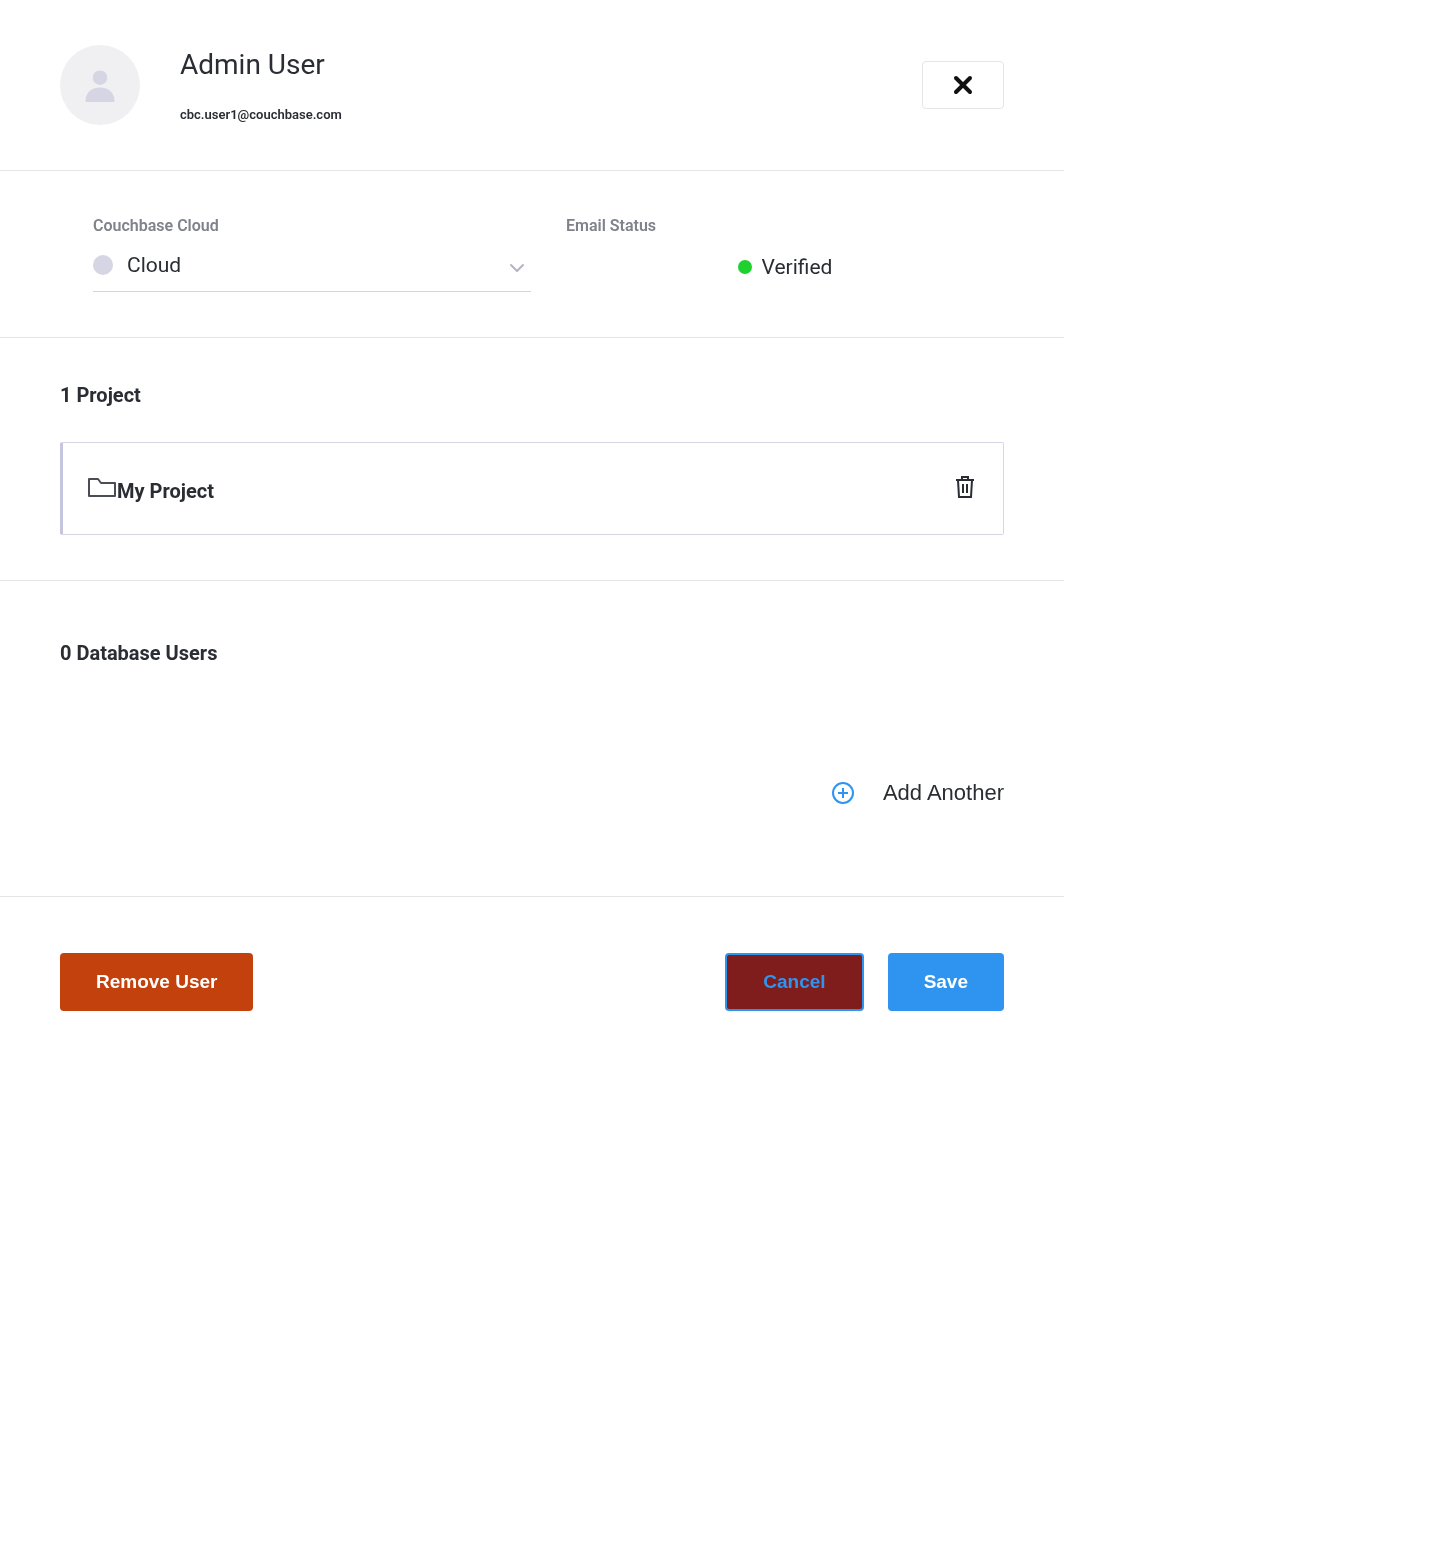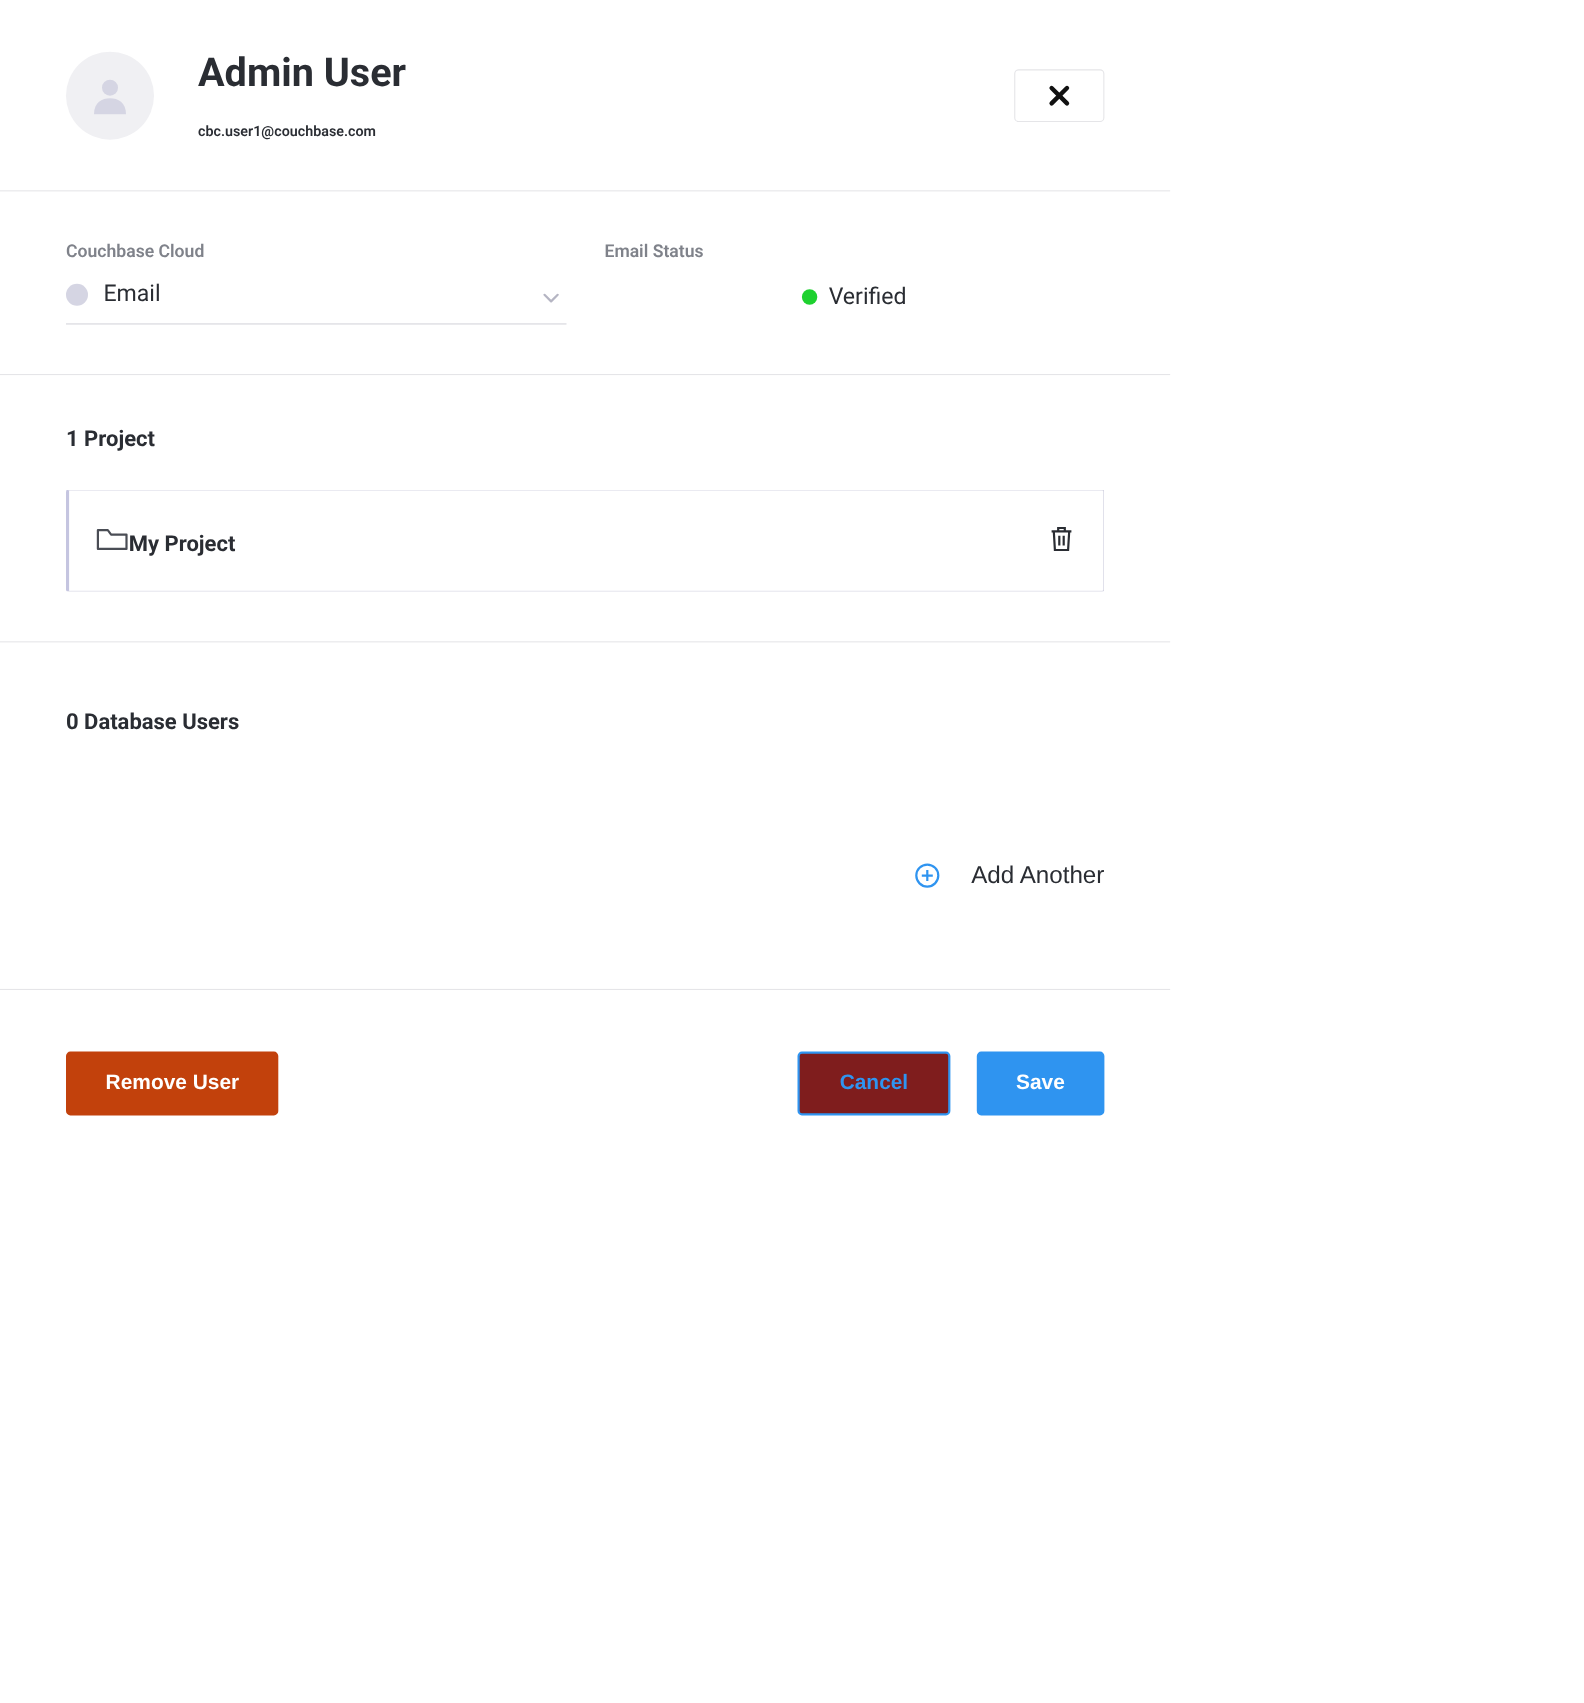--- a/index.html
+++ b/index.html
@@ -12,30 +12,30 @@
   .section { border-bottom: 1px solid #e5e5e8; }
   .inner { padding: 45px 60px; }
 
   
   .header-row { display: flex; align-items: center; justify-content: space-between; }
   .user-block { display: flex; align-items: center; gap: 40px; }
   .avatar {
     width: 80px; height: 80px; border-radius: 50%;
     background: #f0f0f3; display: flex; align-items: center; justify-content: center;
   }
-  .user-name { font-size: 36px; font-weight: 700; color: #2a2d33; margin-bottom: 26px; }
+  .user-name { font-size: 28px; font-weight: 400; color: #2a2d33; margin-bottom: 26px; }
   .user-email { font-size: 13px; font-weight: 600; color: #2a2d33; }
   .close-btn {
     width: 82px; height: 48px; border: 1px solid #e5e5e8; border-radius: 4px;
     background: #fff; display: flex; align-items: center; justify-content: center;
     cursor: pointer;
   }
 
   
-  .row2 { display: flex; gap: 35px; }
+  .row2 { display: flex; gap: 35px; margin-left: 33px; }
   .field { flex: 1; }
   .field-label { font-size: 16px; font-weight: 600; color: #7f828a; margin-bottom: 18px; }
   .select-row {
     display: flex; align-items: center; gap: 14px;
     border-bottom: 1px solid #d5d5db; padding: 0 0 14px 0;
     position: relative;
     cursor: pointer;
   }
   .role-dot { width: 20px; height: 20px; border-radius: 50%; background: #d5d5e3; }
   .role-text { font-size: 21px; color: #2a2d33; }
@@ -97,21 +97,21 @@
     </button>
   </div>
 </div>
 
 <div class="section">
   <div class="inner row2">
     <div class="field">
       <div class="field-label">Couchbase Cloud</div>
       <div class="select-row">
         <span class="role-dot"></span>
-        <span class="role-text">Email</span>
+        <span class="role-text">Cloud</span>
         <span class="chevron">
           <svg width="16" height="12" viewBox="0 0 16 12">
             <polyline points="2,3 8,9 14,3" fill="none" stroke="#b5b5c3" stroke-width="2" stroke-linecap="round" stroke-linejoin="round"></polyline>
           </svg>
         </span>
       </div>
     </div>
     <div class="field">
       <div class="field-label">Email Status</div>
       <div class="status-row">

